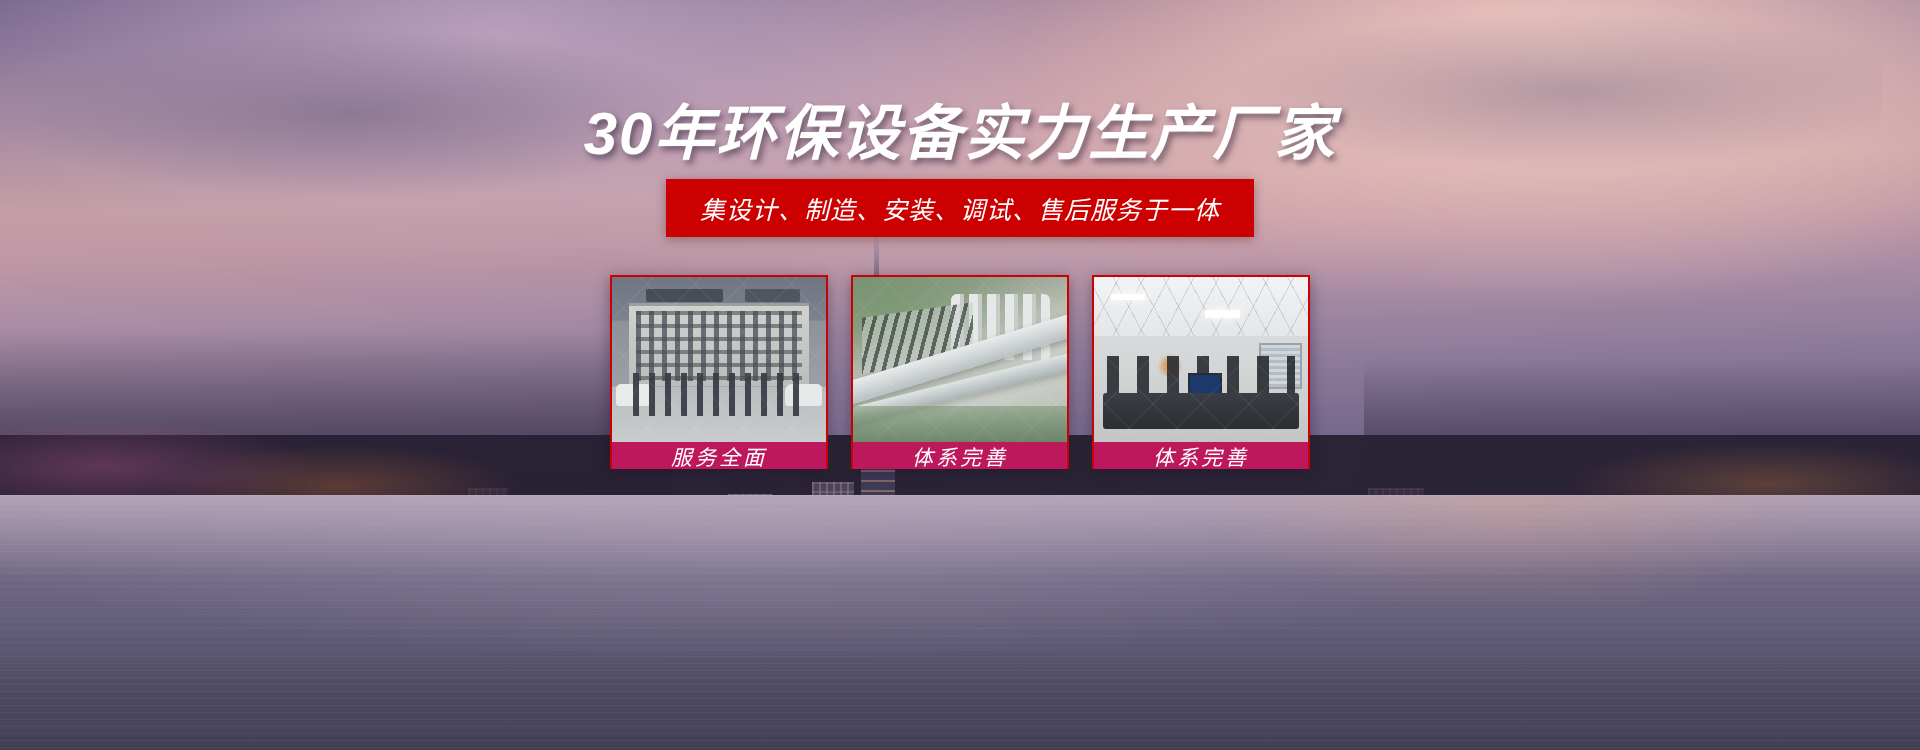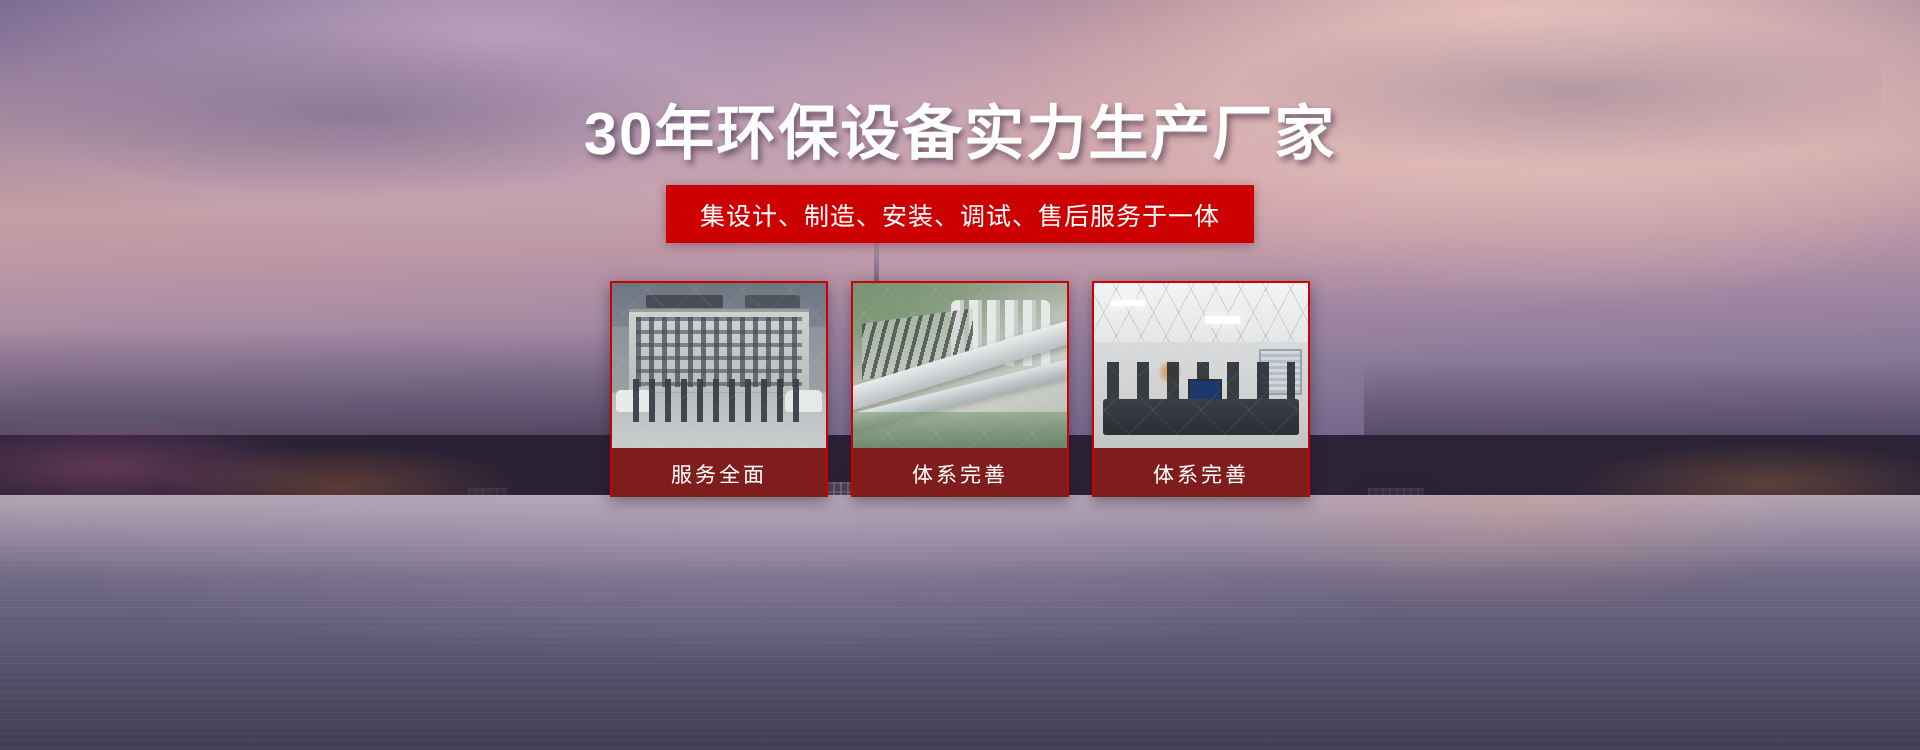--- a/index.html
+++ b/index.html
@@ -107,32 +107,32 @@
   .bank-right {
     position:absolute; right:-20px; bottom:30%; width:30%; height:22%;
     background:
       radial-gradient(ellipse 280px 60px at 70% 75%, rgba(220,140,70,.28), rgba(200,120,60,0) 70%),
       linear-gradient(180deg, rgba(58,48,70,0), rgba(42,34,54,.85));
     pointer-events:none;
   }
 
   
   .content {
-    position:absolute; inset:0; display:flex; flex-direction:column; align-items:center;
+    position:absolute; inset:0; display:flex; flex-direction:column; align-items:center;font-style:italic;
   }
 
   .headline {
     margin-top:104px;
     font-size:60px; font-weight:700; color:#ffffff; letter-spacing:2px;
     text-shadow:3px 4px 6px rgba(40,24,48,.55), 0 1px 0 rgba(255,255,255,.25);
     white-space:nowrap; line-height:1;
   }
 
   .subtitle-bar {
-    margin-top:21px;
+    margin-top:15px;
     background:#cc0000;
     color:#ffffff;
     font-size:25px; letter-spacing:1px;
     padding:11px 34px;
     white-space:nowrap;
     box-shadow:0 2px 10px rgba(60,0,0,.35);
   }
 
   .cards {
     margin-top:38px;
@@ -142,23 +142,23 @@
     width:218px;
     background:#cc0000;
     padding:2px 2px 0 2px;
     box-shadow:0 4px 14px rgba(30,16,40,.45);
   }
   .card-photo {
     position:relative; width:100%; height:165px; overflow:hidden;
     background:#8a8a8a;
   }
   .card-caption {
-    height:49px; display:flex; align-items:center; justify-content:center;
+    height:27px; display:flex; align-items:center; justify-content:center;
     color:#ffffff; font-size:21px; letter-spacing:3px;
-    background:#7f1d1d;
+    background:#be185d;
   }
 
   
   .p1 {
     background:
       linear-gradient(180deg, #6e7682 0%, #7d838d 26%, #8e929a 27%, #9aa0a6 66%, #b9bcbe 67%, #c9cccd 100%);
   }
   .p1-bldg {
     position:absolute; left:8%; right:8%; top:16%; height:50%;
     background:linear-gradient(180deg, #cfd2cf 0%, #b9bdbb 100%);

